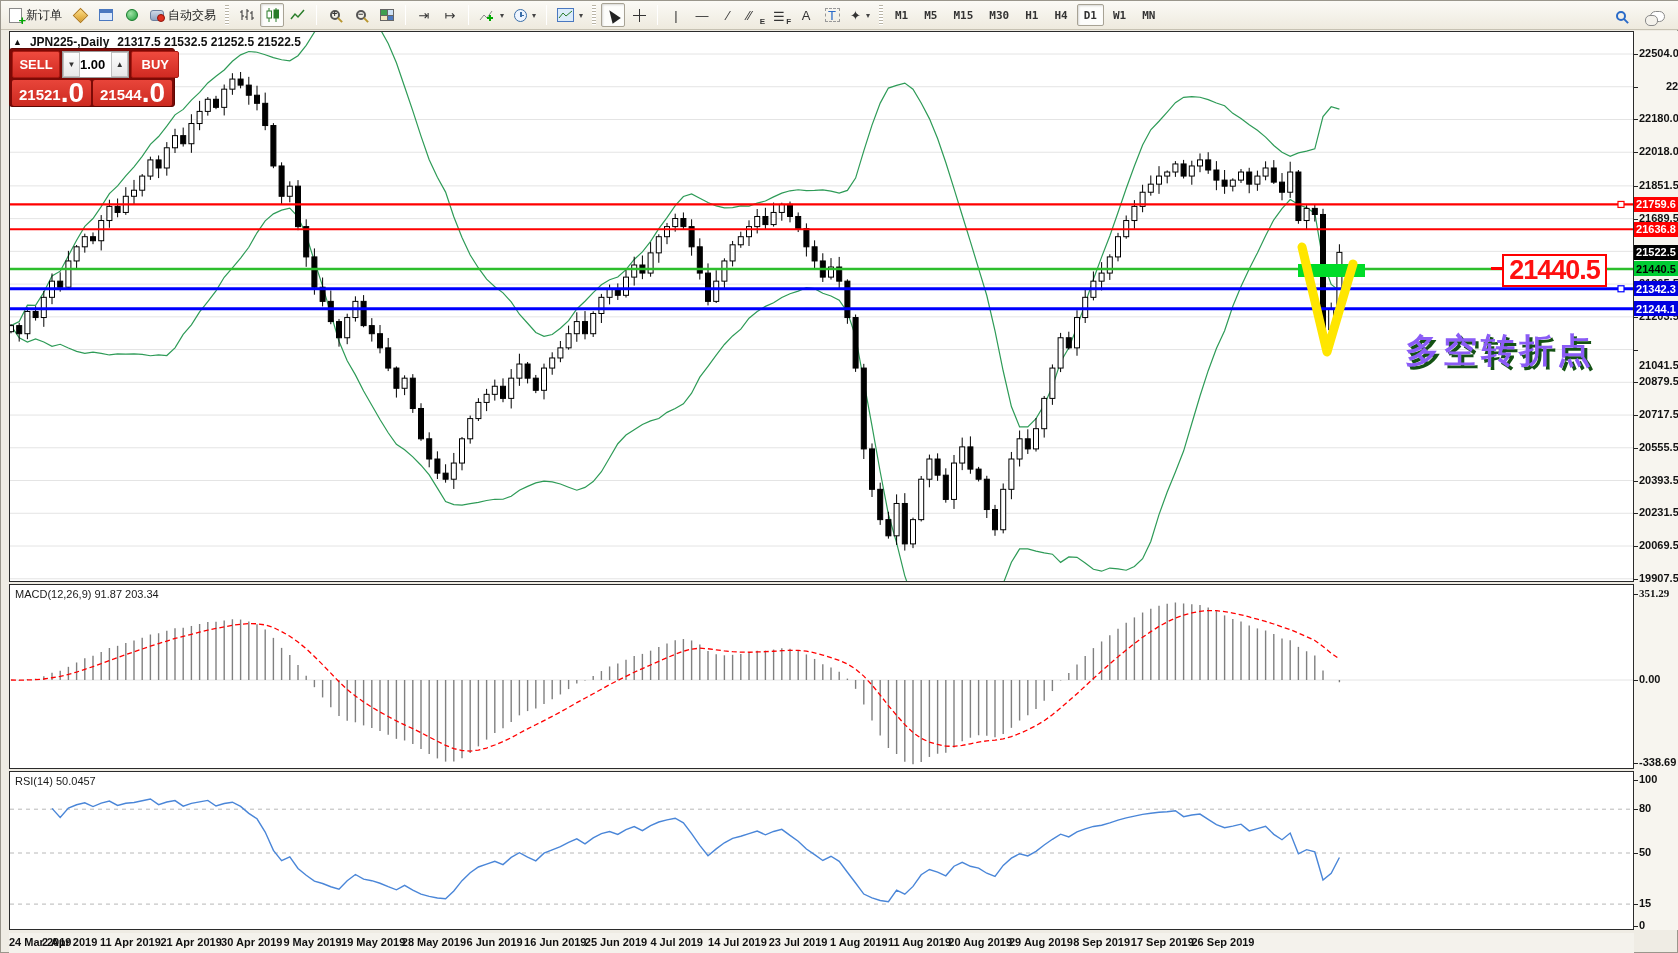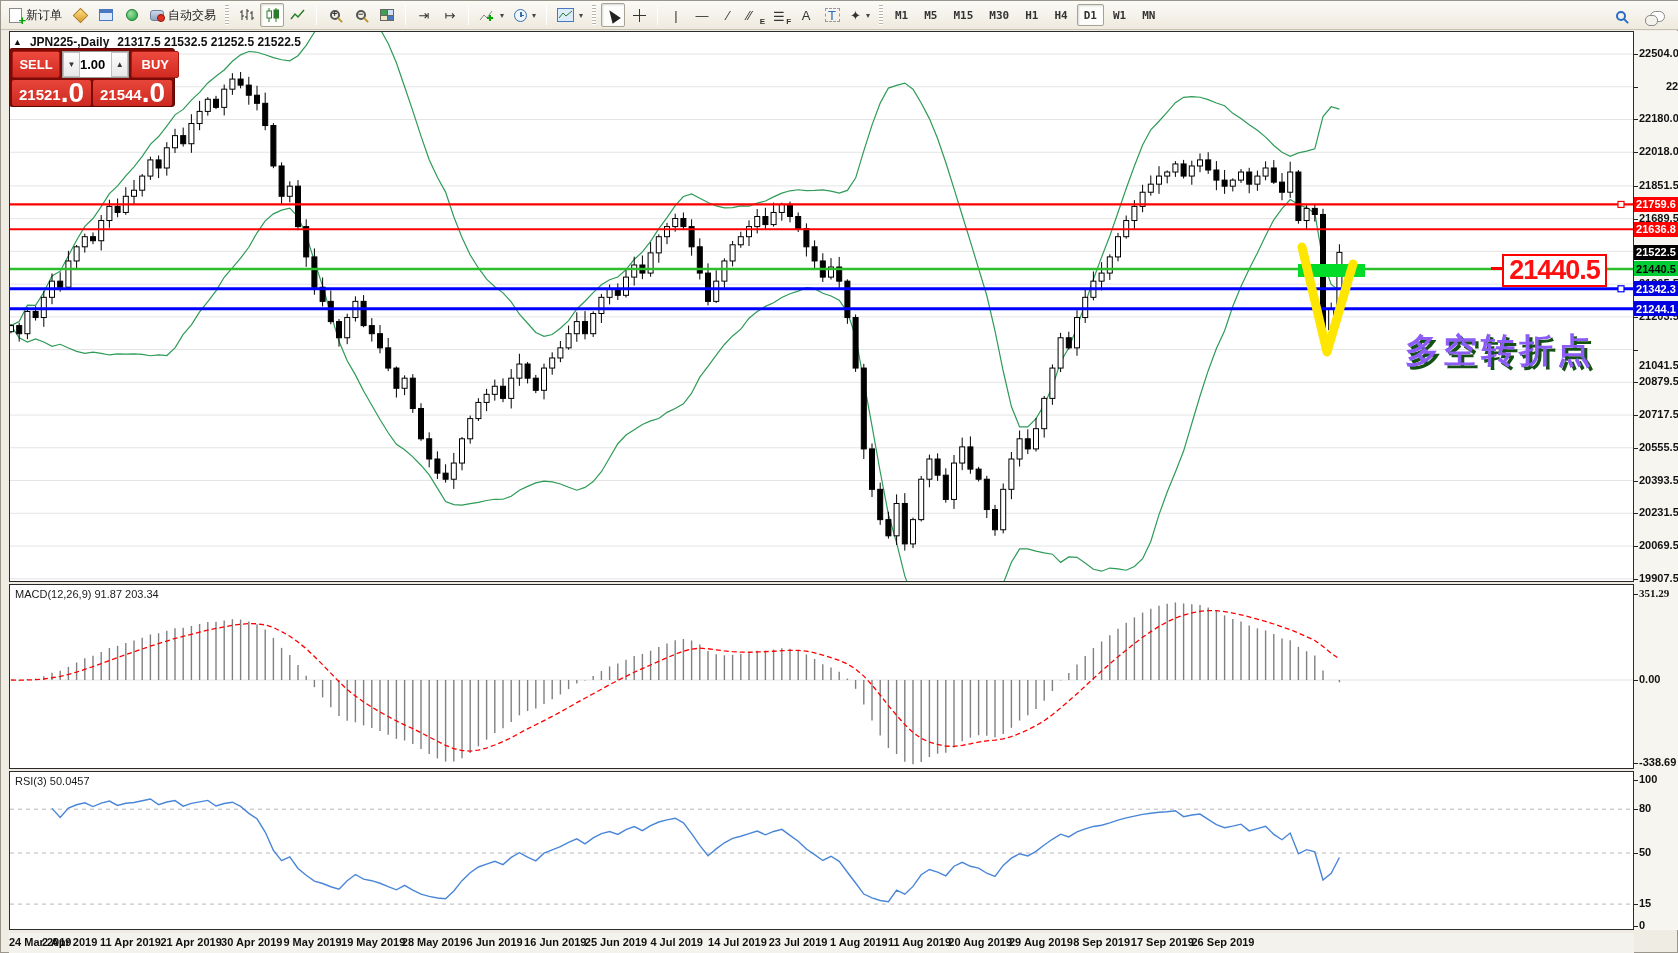--- a/index.html
+++ b/index.html
@@ -820,21 +820,21 @@
         <line x1="1304.8" x2="1304.8" y1="95" y2="70.60214026315384" stroke="#808080" stroke-width="1.4"></line>
         <line x1="1313" x2="1313" y1="95" y2="85.37527720810276" stroke="#808080" stroke-width="1.4"></line>
         <line x1="1321.1999999999998" x2="1321.1999999999998" y1="95" y2="95.11369521881556" stroke="#808080" stroke-width="1.4"></line>
         <line x1="1329.3999999999999" x2="1329.3999999999999" y1="95" y2="97.2457233652197" stroke="#808080" stroke-width="1.4"></line>
         <polyline points="1,95 9.2,95.15565283857971 17.4,94.97230621148351 25.599999999999998,94.70289536865165 33.8,94.00520916940295 42,92.76662378963015 50.199999999999996,91.37577191981981 58.39999999999999,89.46478174075227 66.6,87.06817962370198 74.8,84.31635136981903 83,81.58830625509039 91.19999999999999,78.65961245052473 99.39999999999999,75.52353348408407 107.6,72.58299839325275 115.79999999999998,69.6589613277998 123.99999999999999,66.83956548391157 132.2,64.02534497844819 140.39999999999998,61.121186191185124 148.6,58.54576614203647 156.79999999999998,56.00535541631307 165,53.47545780928368 173.2,51.33506670418039 181.39999999999998,49.26140268608748 189.6,47.2090350651859 197.79999999999998,45.153050133863495 205.99999999999997,43.47184019022823 214.2,41.88088796406719 222.39999999999998,40.35641102425298 230.59999999999997,39.194798527816275 238.79999999999998,38.6432734717843 246.99999999999997,38.78715247696051 255.2,39.91552065657564 263.4,42.50560951725526 271.59999999999997,46.57944332370248 279.79999999999995,51.28549681232756 288,57.019012637550645 296.2,63.766226073992826 304.4,71.44999169037486 312.59999999999997,79.64404207881014 320.79999999999995,88.15251484586405 329,96.73894574735802 337.2,104.5310288953983 345.4,111.08372756627917 353.59999999999997,116.946401212807 361.79999999999995,122.1748820528319 369.99999999999994,126.9422329372106 378.2,131.48697337426492 386.4,135.95991399565273 394.59999999999997,139.8654509674578 402.79999999999995,143.69205632905536 410.99999999999994,147.7413110092234 419.2,151.98677332761557 427.4,156.2751687263107 435.59999999999997,160.34275009966598 443.79999999999995,163.59846516075015 451.99999999999994,165.55133988856767 460.19999999999993,166.03531374437642 468.4,165.10002875554926 476.59999999999997,163.0087840192254 484.79999999999995,159.99197399840648 492.99999999999994,156.6385331573813 501.19999999999993,152.7202727683502 509.4,148.2494474684491 517.5999999999999,143.81767944276328 525.8,139.7649262545646 534,135.6321106147061 542.1999999999999,131.3785875588636 550.4,126.99490393247144 558.5999999999999,122.41412279599714 566.8,117.6539752861442 575,113.21278547236336 583.1999999999999,108.77368395339117 591.4,104.22589768502107 599.5999999999999,99.67171186673936 607.8,95.45834473318264 616,91.32820426869188 624.1999999999999,87.2416269632154 632.4,83.5699150770404 640.5999999999999,79.98762938185281 648.8,76.37209417846103 657,72.77314187440803 665.1999999999999,69.26825310428121 673.4,66.22035429054237 681.5999999999999,64.07339055087547 689.8,63.180022572675284 697.9999999999999,63.73652505731992 706.1999999999999,64.85472916649141 714.4,65.94595393834169 722.5999999999999,66.71797914937642 730.8,67.15827303014485 738.9999999999999,67.23645408636727 747.1999999999999,66.95228414820068 755.4,66.67547554085921 763.5999999999999,66.24886970050281 771.8,65.66061404275987 779.9999999999999,65.30222639799557 788.1999999999999,65.40786933417925 796.4,66.21648500991746 804.5999999999999,67.76131733055041 812.8,70.06000146313706 820.9999999999999,72.57296173957823 829.1999999999999,75.41200084584091 837.4,79.05167551012444 845.5999999999999,84.01155496975791 853.8,91.12048141616795 861.9999999999999,99.99083360916292 870.1999999999999,110.07253784144757 878.4,120.66194678364513 886.5999999999999,130.3333607653062 894.8,139.62013410455836 902.9999999999999,147.52537557632962 911.1999999999999,153.40287263798248 919.3999999999999,157.11250116175637 927.5999999999999,159.43862555043808 935.8,161.09574691949615 943.9999999999999,161.39559776553392 952.1999999999999,160.36638439069742 960.3999999999999,158.8371544700804 968.5999999999999,157.12375688512856 976.8,155.82685124513912 984.9999999999999,155.1094760226 993.1999999999999,153.87767938527014 1001.3999999999999,151.67013390060177 1009.5999999999999,148.4484363291224 1017.8,144.83272083764376 1026,140.65687338069404 1034.1999999999998,135.6610914887561 1042.3999999999999,129.7369047225812 1050.6,122.87849684987319 1058.8,115.92509167479339 1067,108.64526235891405 1075.1999999999998,101.12222498803584 1083.3999999999999,93.51586010391304 1091.6,86.1037351814125 1099.8,78.9108826500882 1108,71.88006527734348 1116.1999999999998,65.06076479816338 1124.3999999999999,58.52736311517988 1132.6,52.326385020630596 1140.8,46.60043807148683 1149,41.42705459543382 1157.1999999999998,36.915481669786004 1165.3999999999999,33.03195641149941 1173.6,30.120377039124193 1181.8,27.923932056475735 1190,26.32700102829837 1198.1999999999998,25.540633199569385 1206.3999999999999,25.65641137737697 1214.6,26.6063556053857 1222.8,28.06848462829025 1231,29.771891562339107 1239.1999999999998,31.91937872182247 1247.3999999999999,34.22075259510122 1255.6,36.48081321866222 1263.8,39.00227291661423 1272,41.87758960179484 1280.1999999999998,44.55591276175582 1288.3999999999999,48.01925138082732 1296.6,51.66666791954694 1304.8,55.453762388268316 1313,61.438065352235206 1321.1999999999998,68.17319132555127 1329.3999999999999,73.98769773348496" fill="none" stroke="#ff0000" stroke-width="1.3" stroke-dasharray="5 3"></polyline>
       </svg>
   </div>
 
   <div class="pane" id="pane-rsi">
     <div class="pane-label">
-      <span>RSI(3)</span> <span>50.0457</span>
+      <span>RSI(14)</span> <span>50.0457</span>
     </div>
     <svg id="svg-rsi" width="1623" height="157">
         <line x1="0" x2="1623" y1="37.2" y2="37.2" stroke="#b8b8b8" stroke-dasharray="4 4"></line>
         <line x1="0" x2="1623" y1="81" y2="81" stroke="#b8b8b8" stroke-dasharray="4 4"></line>
         <line x1="0" x2="1623" y1="132.1" y2="132.1" stroke="#b8b8b8" stroke-dasharray="4 4"></line>
         <polyline points="42,36.388888888888886 50.199999999999996,45.435897435897424 58.39999999999999,36.076923076923066 66.6,32.74576271186439 74.8,30.8125 83,34.545454545454554 91.19999999999999,31.05263157894736 99.39999999999999,29.10843373493975 107.6,33.46511627906976 115.79999999999998,31.29787234042553 123.99999999999999,30.523734177215196 132.2,28.78802516288474 140.39999999999998,26.98719041530521 148.6,32.64779710410578 156.79999999999998,30.007184815773524 165,28.582371773347855 173.2,34.153120212038544 181.39999999999998,31.359638840231455 189.6,29.85150606444701 197.79999999999998,28.430985719588833 205.99999999999997,34.03025363255384 214.2,31.491995040384985 222.39999999999998,30.197011775966956 230.59999999999997,34.455067686175965 238.79999999999998,41.405786757224426 246.99999999999997,46.77686803651125 255.2,60.04963589546392 263.4,78.37866102495637 271.59999999999997,88.67261290731768 279.79999999999995,84.91417330020064 288,96.46157108398717 296.2,103.3054509659574 304.4,109.06177198970524 312.59999999999997,111.48776288031804 320.79999999999995,114.74780917384935 329,117.18037099569976 337.2,108.77338135310312 345.4,102.50405252432489 353.59999999999997,107.20662532595765 361.79999999999995,108.69188336936114 369.99999999999994,111.24920011775659 378.2,114.66486895779803 386.4,117.78124405448523 394.59999999999997,113.28956077349889 402.79999999999995,118.04263671843478 410.99999999999994,122.05874673466012 419.2,124.42992200913315 427.4,125.9970286287608 435.59999999999997,126.66562365695339 443.79999999999995,119.05122196872686 451.99999999999994,108.62139433350853 460.19999999999993,100.79965084891917 468.4,94.97484352148332 476.59999999999997,92.13137834433019 484.79999999999995,89.27003872725878 492.99999999999994,92.64108723549325 501.19999999999993,85.40563523513528 509.4,80.71946732441347 517.5999999999999,85.20473627660543 525.8,88.8837158440672 534,81.15931850758685 542.1999999999999,77.89198915707837 550.4,74.68472796038294 558.5999999999999,70.36960996084613 566.8,66.85415670604758 575,71.8412425639042 583.1999999999999,65.8946021867664 591.4,61.593707429104484 599.5999999999999,59.53234053377063 607.8,62.37866279109085 616,57.55482395971347 624.1999999999999,54.58774323020884 632.4,58.68504450659414 640.5999999999999,53.62257466773259 648.8,50.0077540589359 657,47.88090502189386 665.1999999999999,46.21402384302722 673.4,50.856668821241094 681.5999999999999,61.57478315580623 689.8,73.31315827876989 697.9999999999999,83.6720819639405 706.1999999999999,76.87061595420073 714.4,70.7926234440659 722.5999999999999,66.35567900405306 730.8,64.2167527749505 738.9999999999999,61.57339154033962 747.1999999999999,58.99130060279181 755.4,62.779137223192635 763.5999999999999,59.46467522232761 771.8,57.322115309319095 779.9999999999999,63.414119469858036 788.1999999999999,69.170688008592 796.4,77.06811279125647 804.5999999999999,82.63324775171144 812.8,88.46771561807655 820.9999999999999,84.27081755160091 829.1999999999999,89.35427593037434 837.4,100.2130493407821 845.5999999999999,111.0131693246848 853.8,122.06290204558464 861.9999999999999,125.94590167335546 870.1999999999999,128.45450591526097 878.4,129.7024133943578 886.5999999999999,118.11638218288138 894.8,122.1926082156415 902.9999999999999,114.38398908259533 911.1999999999999,102.75428796823186 919.3999999999999,97.48677255448912 927.5999999999999,100.06971272569399 935.8,103.77768840531411 943.9999999999999,94.2034401678294 952.1999999999999,90.26730703862663 960.3999999999999,94.3035827961406 968.5999999999999,96.09860405641311 976.8,101.22546656186712 984.9999999999999,104.3798476064688 993.1999999999999,93.38731442423962 1001.3999999999999,86.1848654550582 1009.5999999999999,81.72041477294121 1017.8,83.87648884920263 1026,79.29584103924044 1034.1999999999998,72.96083255969148 1042.3999999999999,67.28758842538167 1050.6,62.19086939822189 1058.8,64.93924882829003 1067,59.91796875854289 1075.1999999999998,56.826587907490634 1083.3999999999999,54.44405127978621 1091.6,53.25498964314084 1099.8,50.88991869407614 1108,48.07087852534094 1116.1999999999998,45.9234039831925 1124.3999999999999,44.10033489564579 1132.6,42.32340278754758 1140.8,41.314296560304825 1149,40.29188755899403 1157.1999999999998,39.76693028891481 1165.3999999999999,38.69226280120208 1173.6,44.66709470574581 1181.8,43.03777181512165 1190,42.059838641323964 1198.1999999999998,47.40010487796356 1206.3999999999999,52.60917633496206 1214.6,55.71257402799177 1222.8,54.19002372340262 1231,52.16629100417848 1239.1999999999998,58.897207167510146 1247.3999999999999,56.591336787518486 1255.6,54.330880190367374 1263.8,62.36471321328576 1272,67.71473398382702 1280.1999999999998,61.04440865667891 1288.3999999999999,81.8692569078671 1296.6,77.6672233067625 1304.8,79.93582710871367 1313,107.94349137761289 1321.1999999999998,101.27906568917584 1329.3999999999999,85.54728312132103" fill="none" stroke="#4a86d8" stroke-width="1.4"></polyline>
       </svg>
   </div>
 
   <div class="axis-col" id="axis-col">

